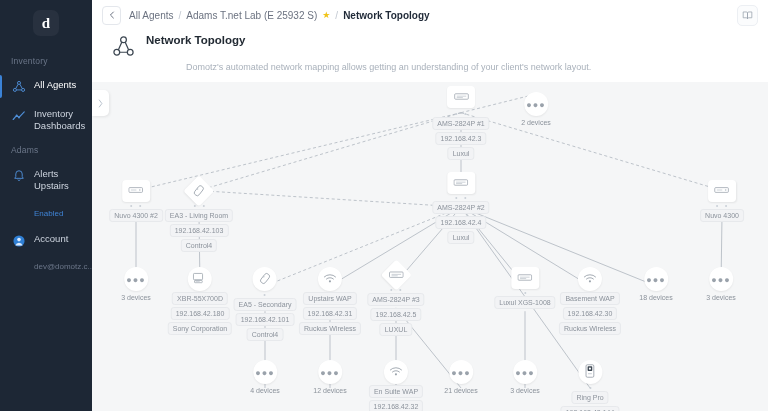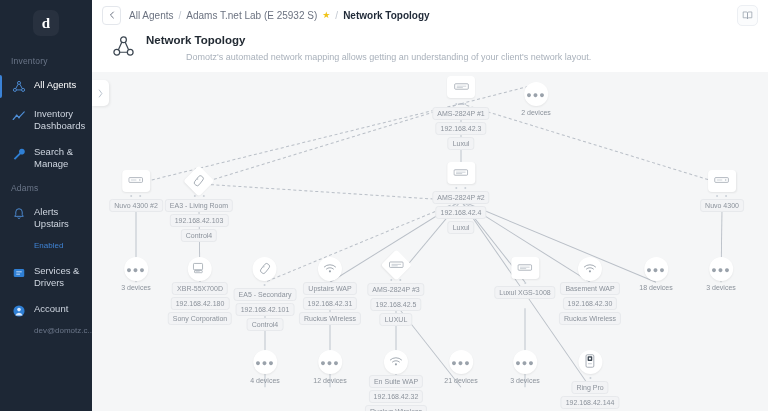--- a/index.html
+++ b/index.html
@@ -38,21 +38,21 @@
     position: relative; cursor: pointer;
   }
   .side-item.active::before {
     content: ""; position: absolute; left: 0; top: 3px; bottom: 3px;
     width: 2px; background: #3b82d6; border-radius: 0 2px 2px 0;
   }
   .side-icon { width: 16px; flex: 0 0 16px; display:flex; align-items:center; justify-content:center; padding-top:1px; }
   .side-text { display: flex; flex-direction: column; }
   .side-label { color: #cfd6e0; font-size: 9.5px; line-height: 12px; }
   .side-item.active .side-label { color: #ffffff; }
-  .side-sub { color: #3f83d4; font-size: 8px; line-height: 11px; margin-top: 10px; }
+  .side-sub { color: #3f83d4; font-size: 8px; line-height: 11px; margin-top: 16px; }
   .side-sub.muted { color: #6b7689; }
 
   
   .main { flex: 1; height: 411px; background: #ffffff; display: flex; flex-direction: column; position: relative; }
 
   .topbar {
     height: 30px; flex: 0 0 30px;
     display: flex; align-items: center;
     padding: 0 10px; gap: 8px;
     background: #ffffff;
@@ -71,21 +71,21 @@
   .book-btn {
     margin-left: auto; width: 21px; height: 21px; border-radius: 5px;
     border: 1px solid #eceff3; background: #fbfcfd;
     display: flex; align-items: center; justify-content: center;
     color: #9aa3af; cursor: pointer;
   }
 
   .pagehead { display: flex; gap: 10px; padding: 3px 0 8px 20px; align-items: flex-start; }
   .page-icon { width: 24px; flex: 0 0 24px; color: #3d4752; padding-top: 2px; }
   .page-title { font-size: 11.5px; font-weight: bold; color: #222a33; line-height: 14px; }
-  .page-sub { font-size: 9px; color: #a9b1bb; line-height: 13px; margin-top: 4px; padding-left: 40px; }
+  .page-sub { font-size: 9px; color: #a9b1bb; line-height: 13px; margin-top: 14px; padding-left: 40px; }
 
   
   .canvas { position: relative; flex: 1; background: #f5f6f7; overflow: hidden; }
   .expand-btn {
     position: absolute; left: 0; top: 8px; z-index: 30;
     width: 17px; height: 26px; border-radius: 0 5px 5px 0;
     background: #ffffff; box-shadow: 1px 1px 3px rgba(0,0,0,.08);
     display: flex; align-items: center; justify-content: center;
     color: #b6c0cb; cursor: pointer; font-size: 9px;
   }
@@ -136,52 +136,31 @@
             <svg width="14" height="14" viewBox="0 0 24 24">
               <path d="M2 18 8 11l4 3.5L21 5" fill="none" stroke="#4f8fd8" stroke-width="2" stroke-linecap="round" stroke-linejoin="round"></path>
               <circle cx="8" cy="11" r="1.6" fill="#4f8fd8"></circle>
               <circle cx="12" cy="14.5" r="1.6" fill="#4f8fd8"></circle>
             </svg>
           </span>
           <span class="side-text">
             <span class="side-label">Inventory Dashboards</span>
           </span>
         </div>
-        <div class="side-item">
-          <span class="side-icon">
-            <svg width="14" height="14" viewBox="0 0 24 24">
-              <path d="M17 3a5 5 0 0 0-4.5 7.2L3 19.7 5.3 22l9.5-9.5A5 5 0 1 0 17 3z" fill="#2f7fd4"></path>
-            </svg>
-          </span>
-          <span class="side-text">
-            <span class="side-label">Search &amp; Manage</span>
-          </span>
-        </div>
         <div class="side-group-label">Adams</div>
         <div class="side-item">
           <span class="side-icon">
             <svg width="14" height="14" viewBox="0 0 24 24">
               <path d="M12 3a5.5 5.5 0 0 0-5.5 5.5V13l-1.8 3h14.6l-1.8-3V8.5A5.5 5.5 0 0 0 12 3z" fill="none" stroke="#4f8fd8" stroke-width="1.6" stroke-linejoin="round"></path>
               <path d="M10 18.2a2.1 2.1 0 0 0 4 0" fill="none" stroke="#4f8fd8" stroke-width="1.6"></path>
             </svg>
           </span>
           <span class="side-text">
             <span class="side-label">Alerts Upstairs</span>
             <span class="side-sub">Enabled</span>
-          </span>
-        </div>
-        <div class="side-item">
-          <span class="side-icon">
-            <svg width="14" height="14" viewBox="0 0 24 24">
-              <rect x="3" y="5" width="18" height="14" rx="2.5" fill="#2f7fd4"></rect>
-              <path d="M8 10h8M8 14h5" stroke="#cfe2f7" stroke-width="1.6" stroke-linecap="round"></path>
-            </svg>
-          </span>
-          <span class="side-text">
-            <span class="side-label">Services &amp; Drivers</span>
           </span>
         </div>
         <div class="side-item">
           <span class="side-icon">
             <svg width="14" height="14" viewBox="0 0 24 24">
               <circle cx="12" cy="12" r="9.5" fill="#2f7fd4"></circle>
               <circle cx="12" cy="9.6" r="3.1" fill="#dbeafe"></circle>
               <path d="M5.8 19.5a6.6 6.6 0 0 1 12.4 0" fill="#dbeafe"></path>
             </svg>
           </span>

